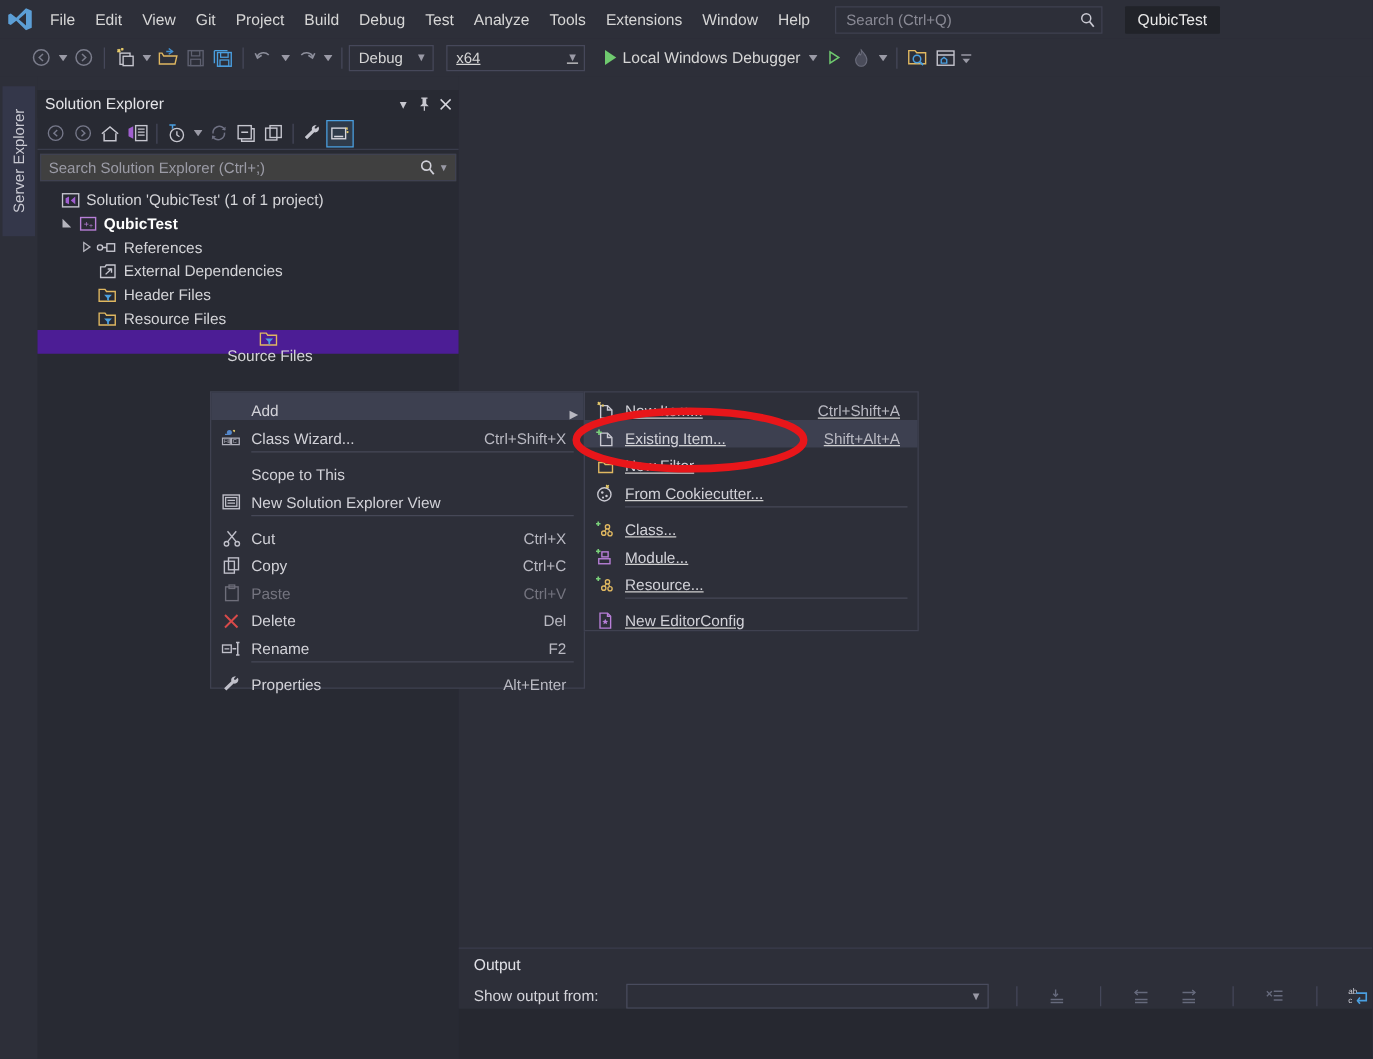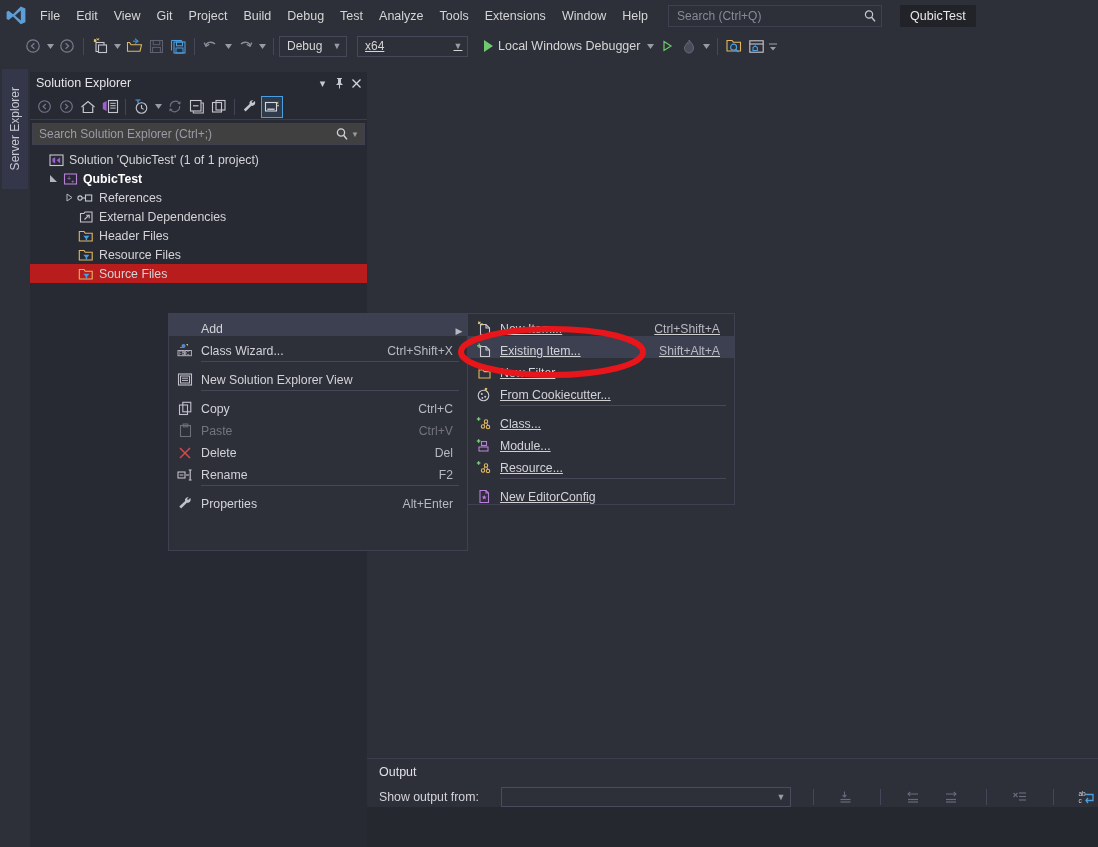--- a/index.html
+++ b/index.html
@@ -88,21 +88,21 @@
   .sln-search {
     height: 22px; margin: 3px 2px 0 2px; background:#404040; border:1px solid #3f4150;
     display:flex; align-items:center; padding: 0 3px 0 6px;
   }
   .sln-search .ph { flex:1; color:#9b9ba6; font-size:12px; }
   .tree { margin-top: 5px; }
   .trow {
     height: 19px; display:flex; align-items:center; padding-left: 2px;
     color:#d4d4d8; font-size:12.3px; white-space:nowrap;
   }
-  .trow.sel { background:#b91c1c; }
+  .trow.sel { background:#4c1d95;flex-direction:column; }
   .trow .arrow { width:14px; display:flex; align-items:center; justify-content:center; color:#b4b4bd; font-size:8px;}
   .trow .ticon { width: 20px; display:flex; align-items:center; justify-content:center; }
   .trow .tlabel { padding-left:3px; }
   .trow.bold .tlabel { font-weight: bold; color:#ffffff; }
 
   
   .editor-area {
     position: absolute; left: 367px; top: 61px; width: 731px; height: 697px;
     background: #2d2f39;
   }
@@ -620,36 +620,53 @@
           <path d="M9.5 1 l0.6 0.8 0.8-0.6 -0.8 0.6 0.6 0.8" stroke="#e5c96a" stroke-width="0.9" fill="none"></path>
           <path d="M3 4.5 L6.5 4.5" stroke="#5588cc" stroke-width="1"></path>
         </svg>
       </span>
       <span class="cl">Class Wizard...</span>
       <span class="ck">Ctrl+Shift+X</span>
     </div>
 
     <div class="ctx-div"></div>
 
+    <div class="ctx-item">
+      <span class="ci"></span>
+      <span class="cl">Scope to This</span>
+      <span class="ck"></span>
+    </div>
 
     <div class="ctx-item">
       <span class="ci">
         <svg width="16" height="15" viewBox="0 0 16 15">
           <rect x="1.5" y="2" width="13" height="11" fill="none" stroke="#c0c0ca" stroke-width="1.1"></rect>
           <rect x="3.5" y="4" width="9" height="7" fill="none" stroke="#c0c0ca" stroke-width="1"></rect>
           <line x1="5" y1="6.2" x2="11" y2="6.2" stroke="#c0c0ca" stroke-width="1"></line>
           <line x1="5" y1="8.4" x2="11" y2="8.4" stroke="#c0c0ca" stroke-width="1"></line>
         </svg>
       </span>
       <span class="cl">New Solution Explorer View</span>
       <span class="ck"></span>
     </div>
 
     <div class="ctx-div"></div>
 
+    <div class="ctx-item">
+      <span class="ci">
+        <svg width="15" height="15" viewBox="0 0 15 15">
+          <line x1="4" y1="2" x2="11" y2="10.5" stroke="#c0c0ca" stroke-width="1.1"></line>
+          <line x1="11" y1="2" x2="4" y2="10.5" stroke="#c0c0ca" stroke-width="1.1"></line>
+          <circle cx="3.2" cy="12" r="1.8" fill="none" stroke="#c0c0ca" stroke-width="1.1"></circle>
+          <circle cx="11.8" cy="12" r="1.8" fill="none" stroke="#c0c0ca" stroke-width="1.1"></circle>
+        </svg>
+      </span>
+      <span class="cl">Cut</span>
+      <span class="ck">Ctrl+X</span>
+    </div>
 
     <div class="ctx-item">
       <span class="ci">
         <svg width="15" height="15" viewBox="0 0 15 15">
           <rect x="1.5" y="4" width="8" height="9.5" fill="none" stroke="#c0c0ca" stroke-width="1.1"></rect>
           <rect x="4.8" y="1.3" width="8" height="9.5" fill="none" stroke="#c0c0ca" stroke-width="1.1"></rect>
         </svg>
       </span>
       <span class="cl">Copy</span>
       <span class="ck">Ctrl+C</span>

